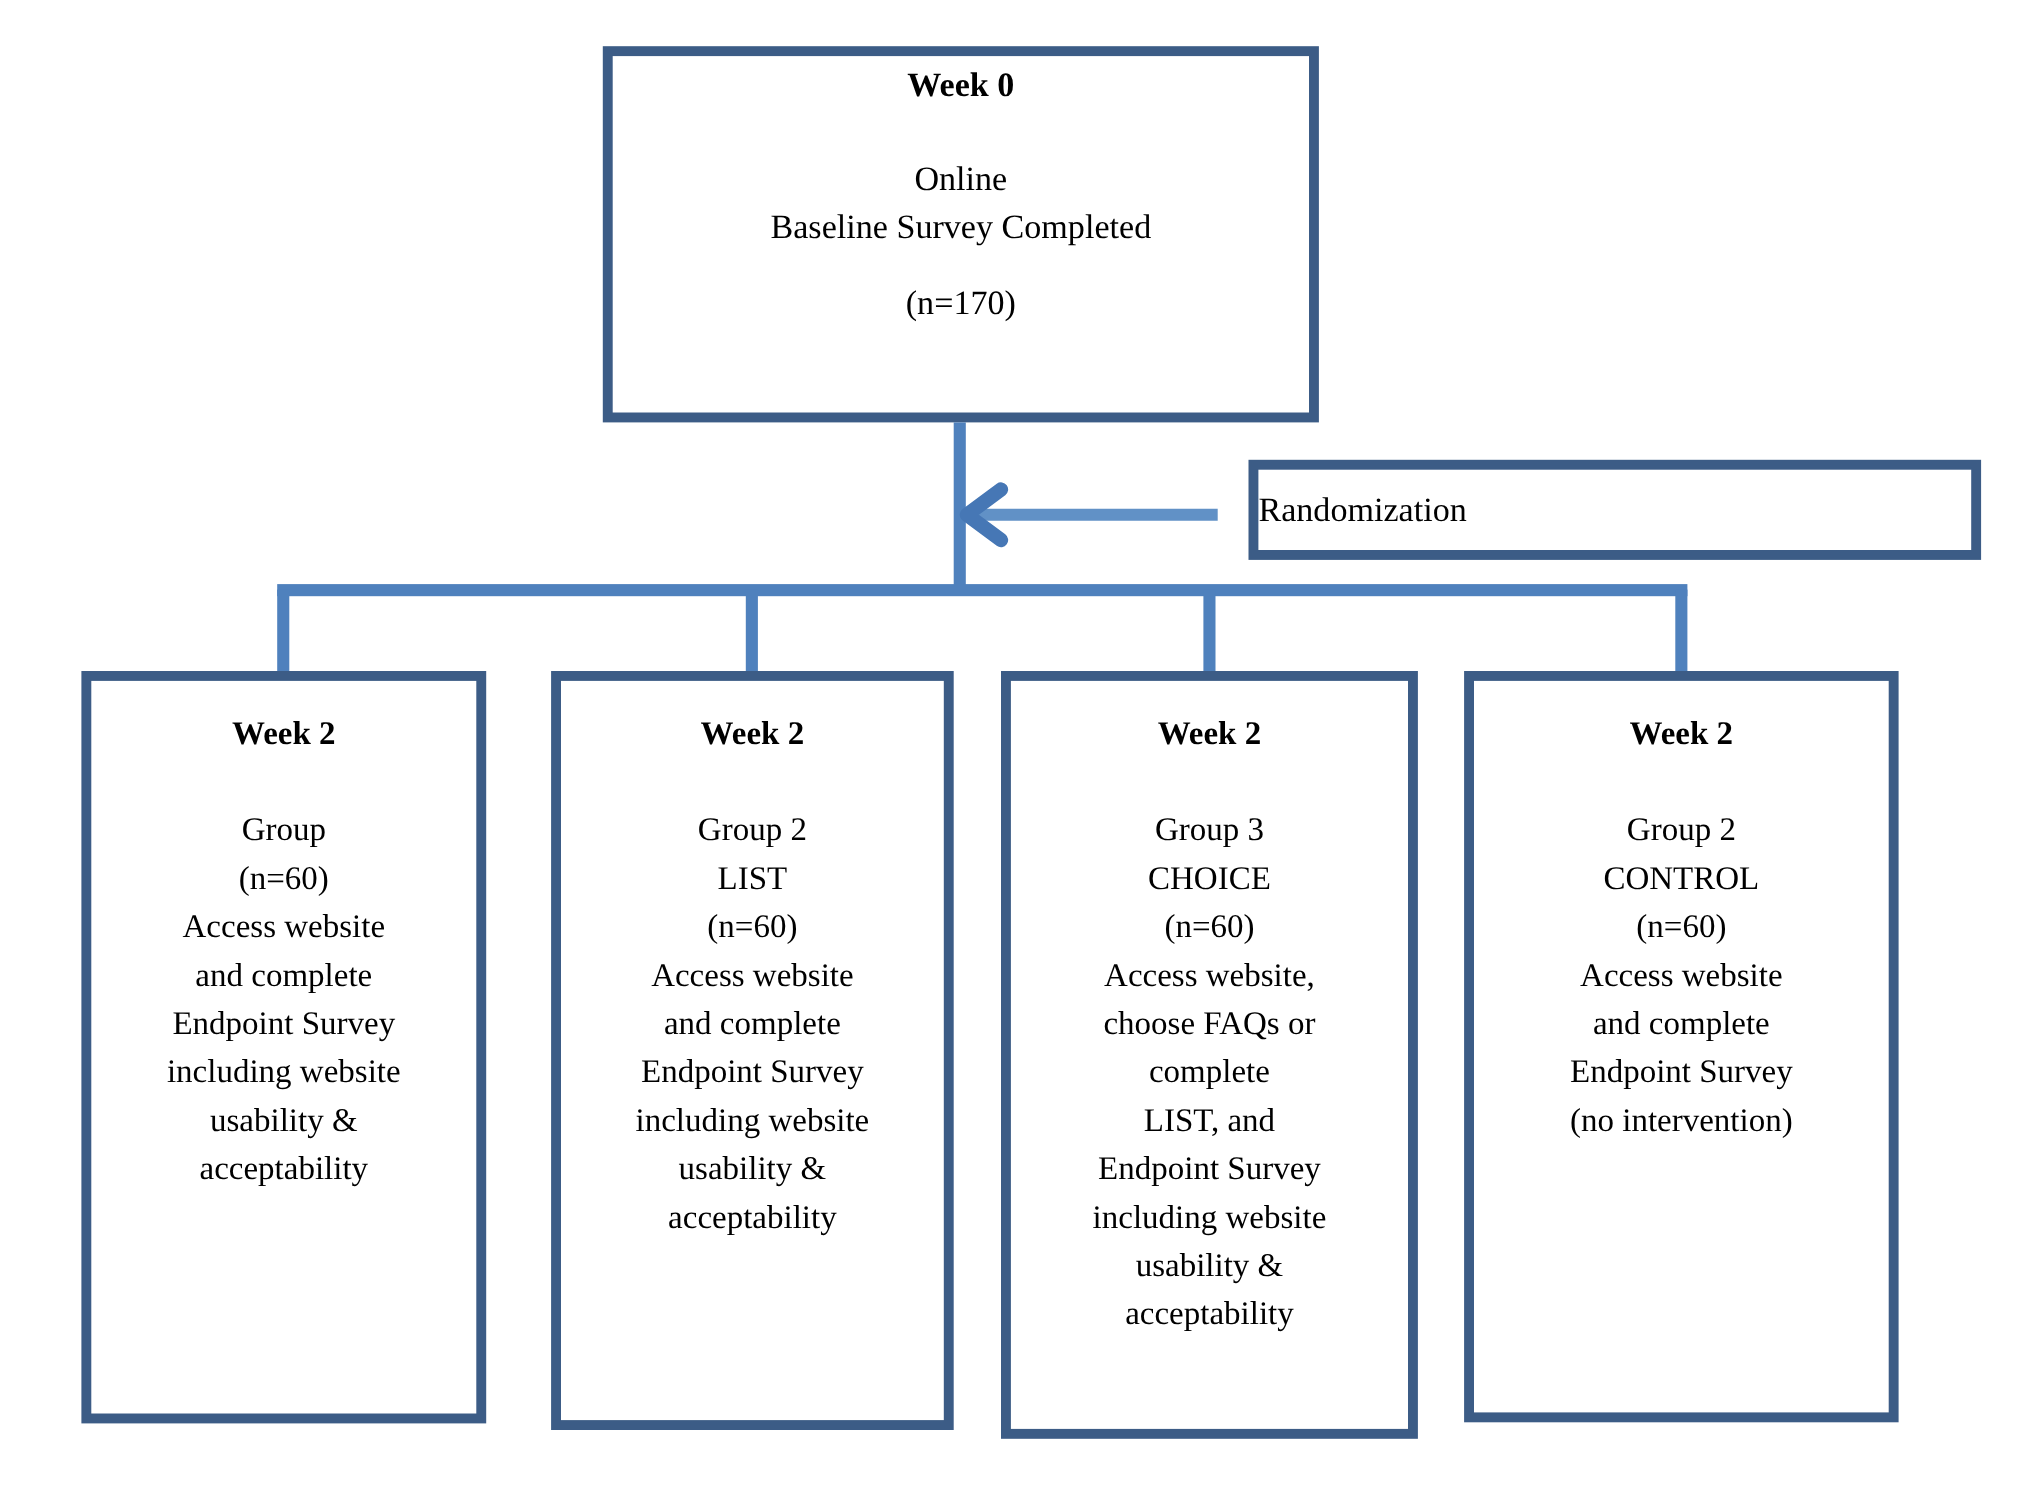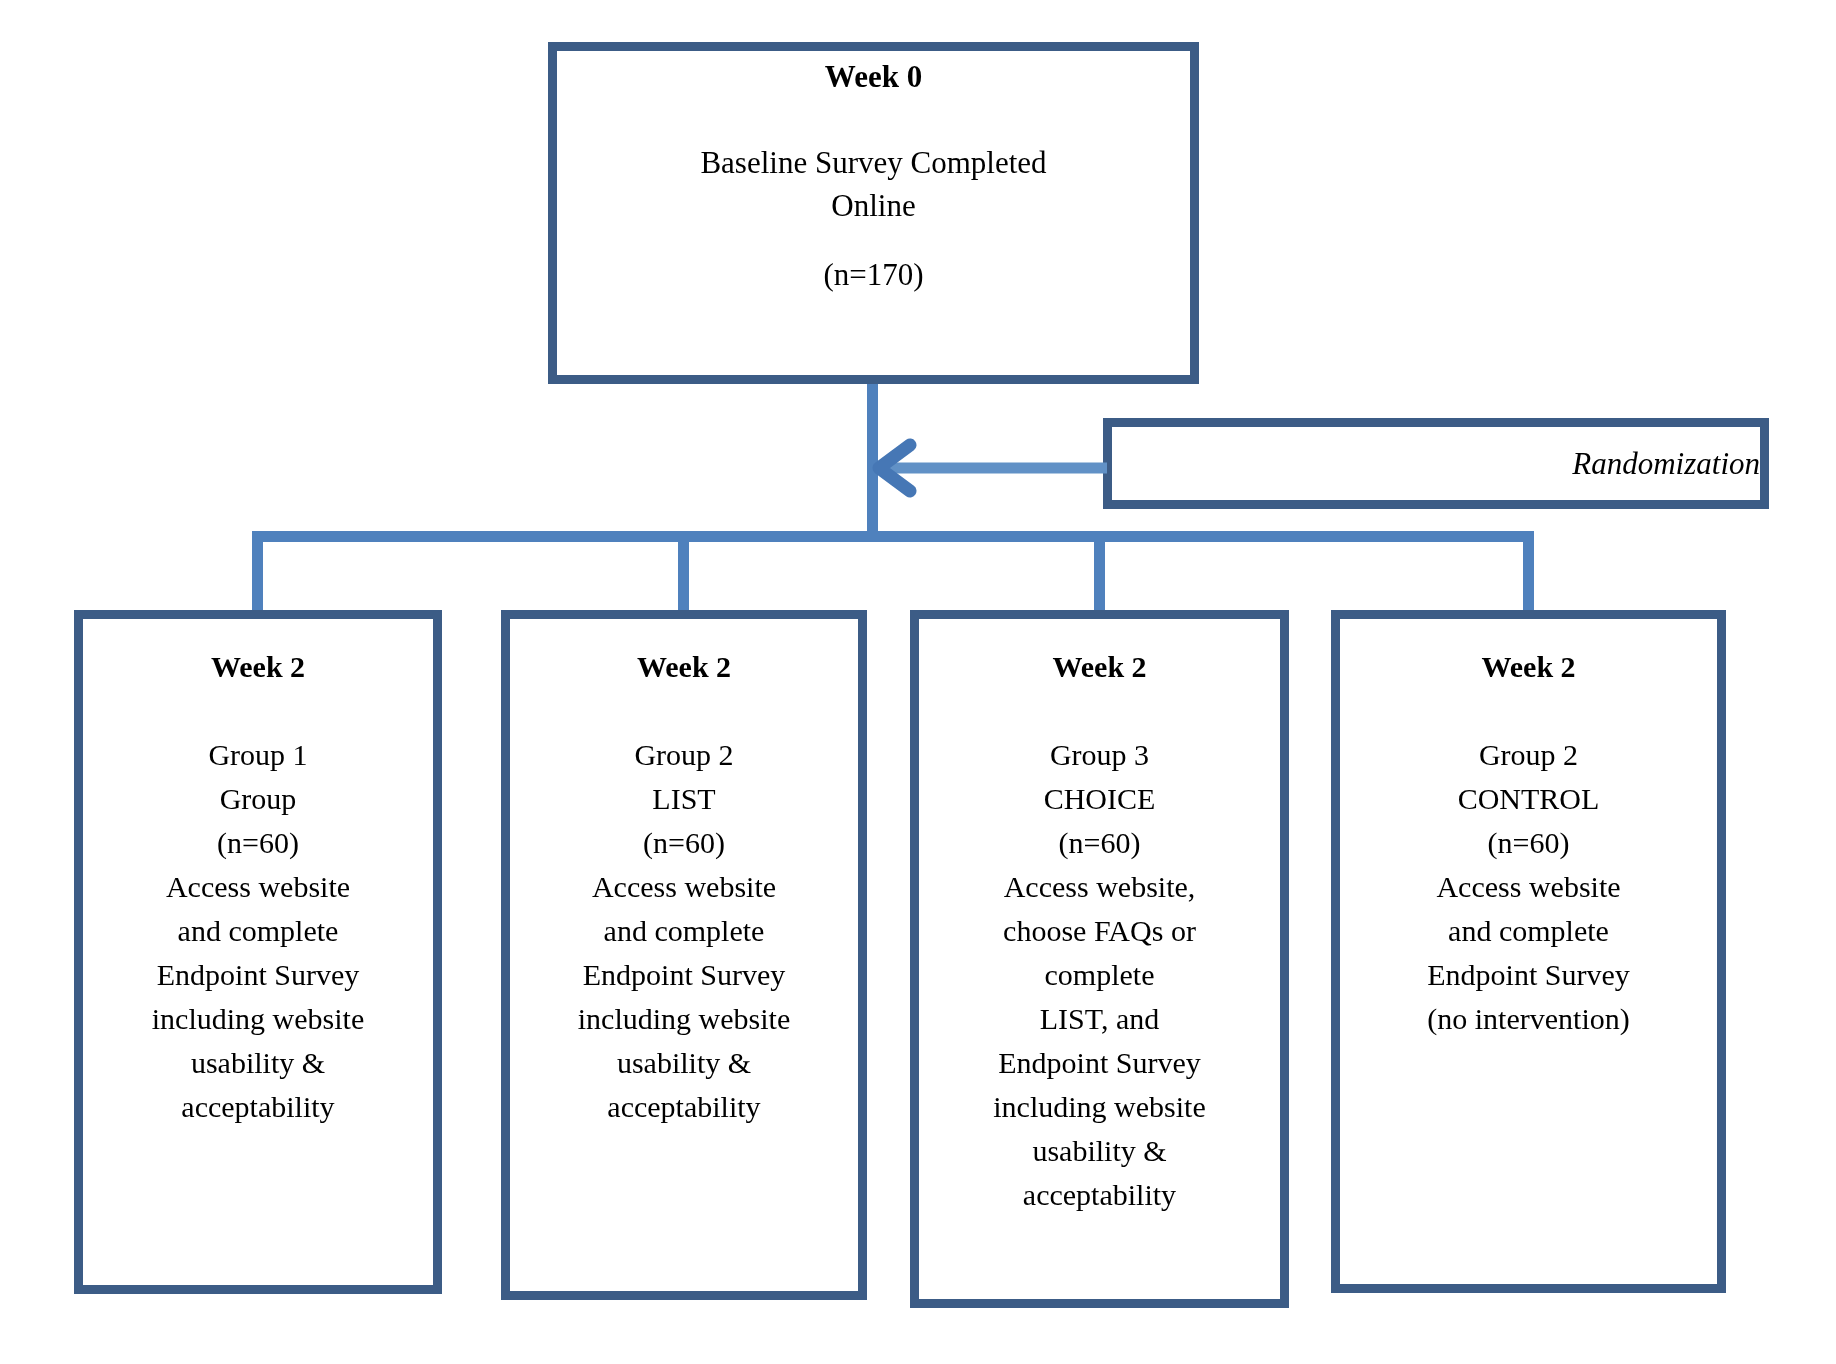--- a/index.html
+++ b/index.html
@@ -17,24 +17,23 @@
     border:9px solid #3C5C86;
     box-sizing:border-box;
     text-align:center;
   }
   .week0-box{
     left:548px;top:42px;width:651px;height:342px;
     font-size:31px;line-height:43px;
     padding-top:4px;
   }
   .rand-box{
-    left:1103px;top:418px;width:666px;height:91px;
-    display:flex;align-items:center;justify-content:flex-end;
+    left:1135px;top:418px;width:666px;height:91px;
+    display:flex;align-items:center;justify-content:flex-start;
     font-size:31px;
-    font-style:italic;
   }
   .group-box{
     position:absolute;
     background:#ffffff;
     border:9px solid #3C5C86;
     box-sizing:border-box;
     text-align:center;
     top:610px;
     font-size:30px;line-height:44px;
     padding-top:26px;
@@ -60,22 +59,22 @@
   .arrow-wrap{position:absolute;left:866px;top:437px;width:244px;height:62px;}
 </style>
 </head>
 <body>
 
 <div class="canvas">
 
   <div class="box week0-box">
     <div class="box-title">Week 0</div>
     <div class="spacer-43"></div>
+    <div>Online</div>
     <div>Baseline Survey Completed</div>
-    <div>Online</div>
     <div class="spacer-sm"></div>
     <div>(n=170)</div>
   </div>
 
   <div class="box rand-box">
     <div>Randomization</div>
   </div>
 
   <div class="connector v-center"></div>
   <div class="connector h-dist"></div>
@@ -87,21 +86,20 @@
   <div class="arrow-wrap">
     <svg width="244" height="62" viewBox="0 0 244 62">
       <line x1="20" y1="31" x2="241" y2="31" stroke="#6191C6" stroke-width="11"></line>
       <polyline points="44,8 13,31 44,54" fill="none" stroke="#4677B5" stroke-width="13" stroke-linecap="round" stroke-linejoin="round"></polyline>
     </svg>
   </div>
 
   <div class="group-box g1">
     <div class="box-title">Week 2</div>
     <div class="spacer"></div>
-    <div>Group 1</div>
     <div>Group</div>
     <div>(n=60)</div>
     <div>Access website</div>
     <div>and complete</div>
     <div>Endpoint Survey</div>
     <div>including website</div>
     <div>usability &amp;</div>
     <div>acceptability</div>
   </div>
 

